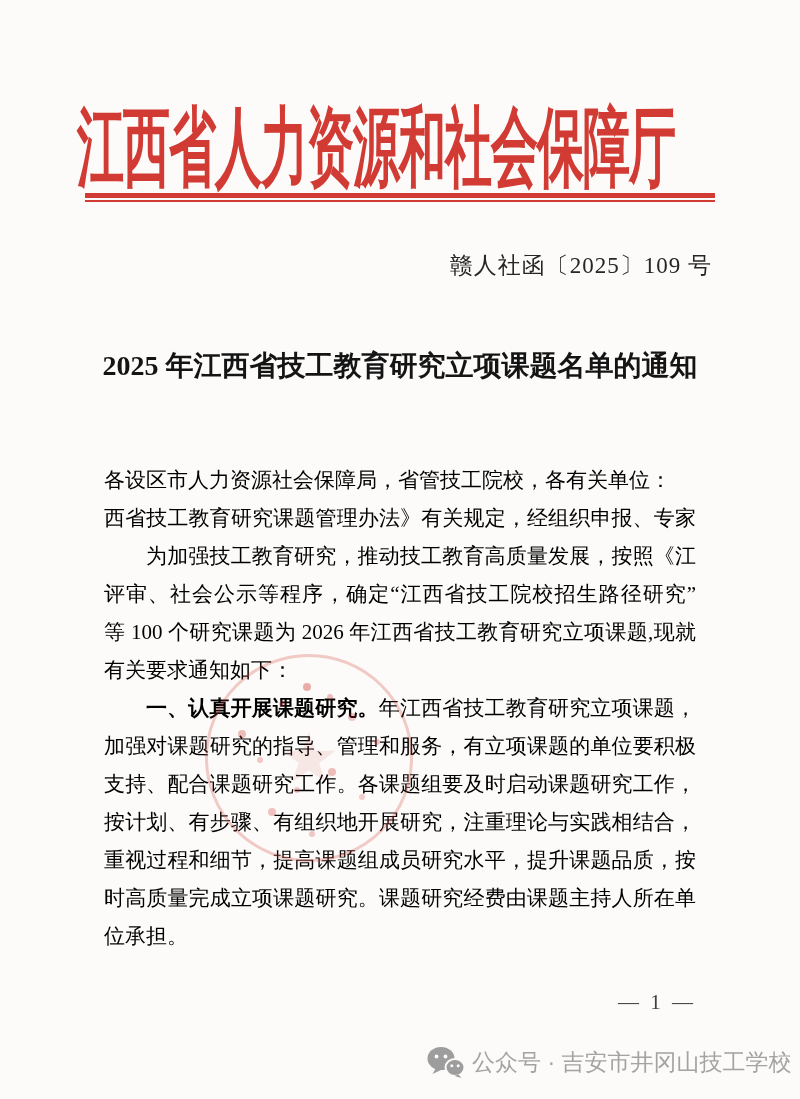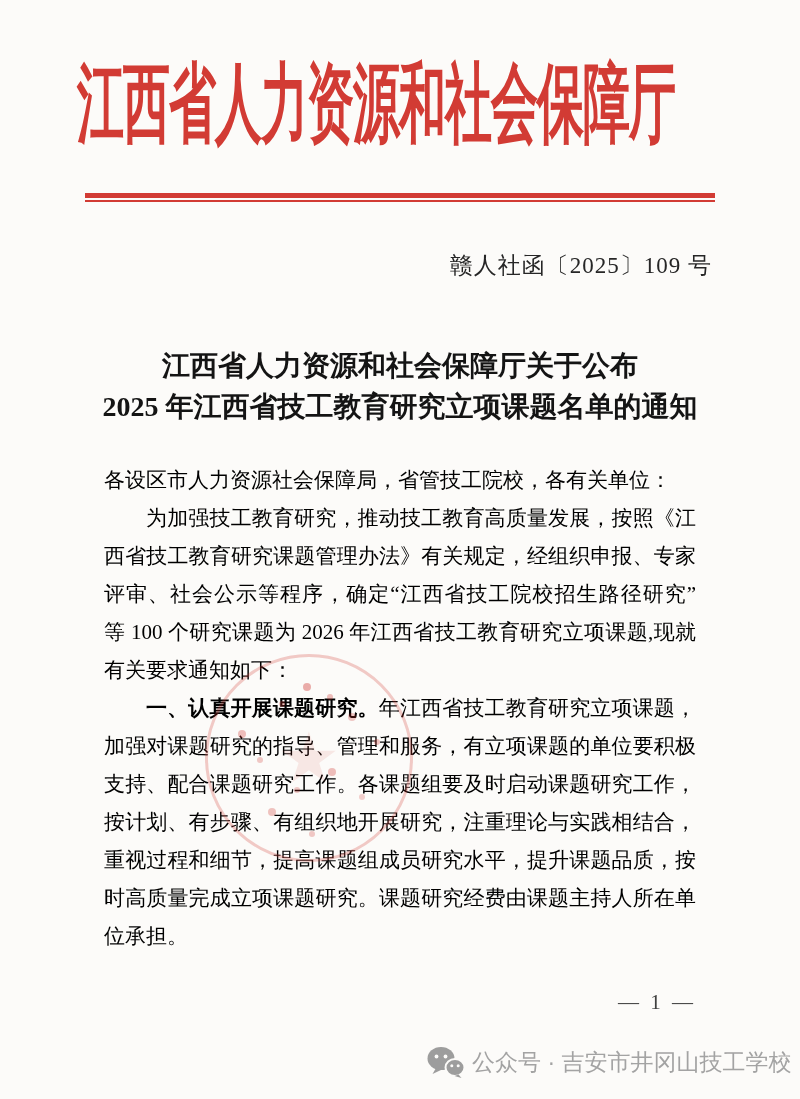--- a/index.html
+++ b/index.html
@@ -6,21 +6,21 @@
   body{
     width:800px;height:1099px;position:relative;overflow:hidden;
     background:#fcfbf9;
     font-family:"Liberation Serif", serif;
   }
   .page{position:absolute;inset:0;}
 
   
   .letterhead-wrap{
     position:absolute;top:101px;left:0;width:752px;height:94px;
-    display:flex;justify-content:center;
+    display:flex;align-items:center;justify-content:center;
   }
   .letterhead{
     font-size:47px;font-weight:bold;color:#d23b34;line-height:1;
     white-space:nowrap;letter-spacing:-1px;
     transform:scaleY(1.85);
     font-family:"Liberation Serif", serif;
   }
   .red-rule{position:absolute;top:193px;left:85px;width:630px;}
   .rule-thick{height:5px;background:#d23b34;}
   .rule-thin{height:2px;background:#d23b34;margin-top:2px;}
@@ -100,28 +100,27 @@
   </div>
 
   <div class="red-rule">
     <div class="rule-thick"></div>
     <div class="rule-thin"></div>
   </div>
 
   <div class="doc-number">赣人社函〔2025〕109 号</div>
 
   <div class="doc-title">
-    <div>江西省人力资源和社会保障厅关于公布</div>
     <div>2025 年江西省技工教育研究立项课题名单的通知</div>
   </div>
 
   <div class="body-block">
     <p class="bline">各设区市人力资源社会保障局，省管技工院校，各有关单位：</p>
+    <p class="bline just">西省技工教育研究课题管理办法》有关规定，经组织申报、专家</p>
     <p class="bline just ind">为加强技工教育研究，推动技工教育高质量发展，按照《江</p>
-    <p class="bline just">西省技工教育研究课题管理办法》有关规定，经组织申报、专家</p>
     <p class="bline just">评审、社会公示等程序，确定“江西省技工院校招生路径研究”</p>
     <p class="bline just">等 100 个研究课题为 2026 年江西省技工教育研究立项课题,现就</p>
     <p class="bline">有关要求通知如下：</p>
     <p class="bline just ind"><span class="hei">一、认真开展课题研究。</span><span>年江西省技工教育研究立项课题，</span></p>
     <p class="bline just">加强对课题研究的指导、管理和服务，有立项课题的单位要积极</p>
     <p class="bline just">支持、配合课题研究工作。各课题组要及时启动课题研究工作，</p>
     <p class="bline just">按计划、有步骤、有组织地开展研究，注重理论与实践相结合，</p>
     <p class="bline just">重视过程和细节，提高课题组成员研究水平，提升课题品质，按</p>
     <p class="bline just">时高质量完成立项课题研究。课题研究经费由课题主持人所在单</p>
     <p class="bline">位承担。</p>

